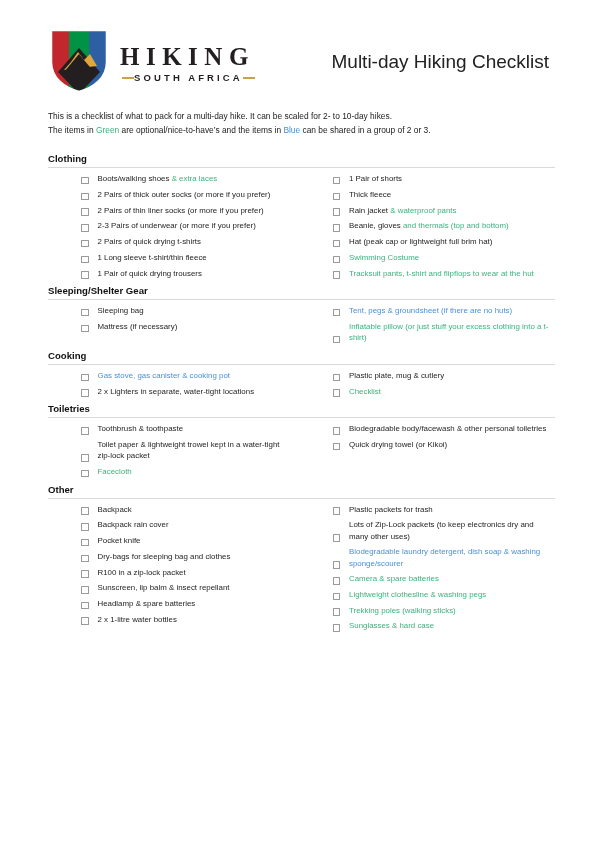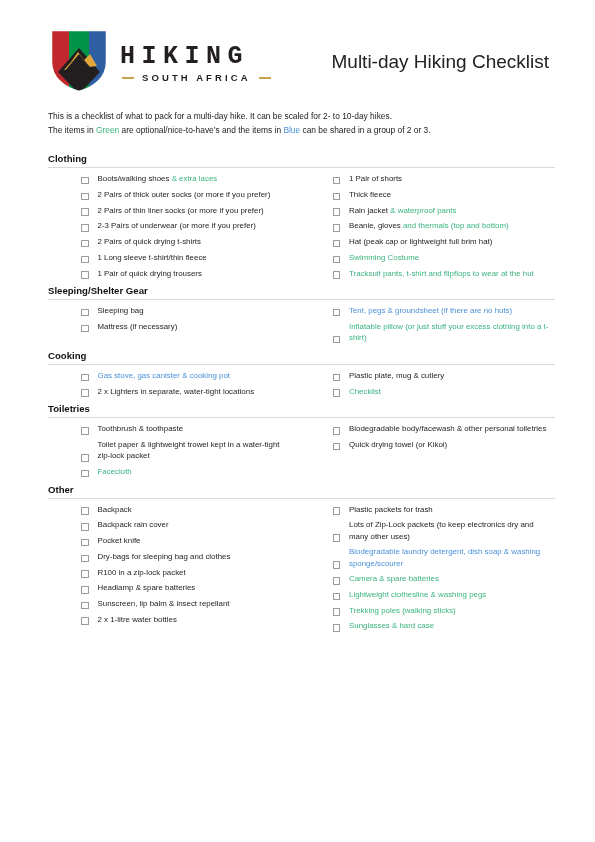--- a/index.html
+++ b/index.html
@@ -41,26 +41,26 @@
     flex-direction: column;
     justify-content: center;
     padding-top: 2px;
   }
   .wordmark-main {
     font-size: 25px;
     font-weight: bold;
     letter-spacing: 6.5px;
     color: #231f20;
     line-height: 1;
-    font-family: Liberation Mono, monospace;
+    font-family: Liberation Serif, serif;
   }
   .wordmark-sub-row {
     display: flex;
     align-items: center;
-    gap: 8px;
+    gap: 0;
     margin-top: 4px;
     padding-left: 2px;
     justify-content: center;
   }
   .rule-gold {
     height: 2px;
     width: 12px;
     background: #c8a24a;
     flex: 0 0 auto;
   }
@@ -352,28 +352,28 @@
             <div class="item">
               <span class="checkbox"></span>
               <span class="item-label">Dry-bags for sleeping bag and clothes</span>
             </div>
             <div class="item">
               <span class="checkbox"></span>
               <span class="item-label">R100 in a zip-lock packet</span>
             </div>
             <div class="item">
               <span class="checkbox"></span>
+              <span class="item-label">Sunscreen, lip balm &amp; insect repellant</span>
+            </div>
+            <div class="item">
+              <span class="checkbox"></span>
               <span class="item-label">Headlamp &amp; spare batteries</span>
             </div>
             <div class="item">
               <span class="checkbox"></span>
-              <span class="item-label">Sunscreen, lip balm &amp; insect repellant</span>
-            </div>
-            <div class="item">
-              <span class="checkbox"></span>
               <span class="item-label">2 x 1-litre water bottles</span>
             </div>
           </div>
           <div class="col right">
             <div class="item">
               <span class="checkbox"></span>
               <span class="item-label">Plastic packets for trash</span>
             </div>
             <div class="item">
               <span class="checkbox"></span>

